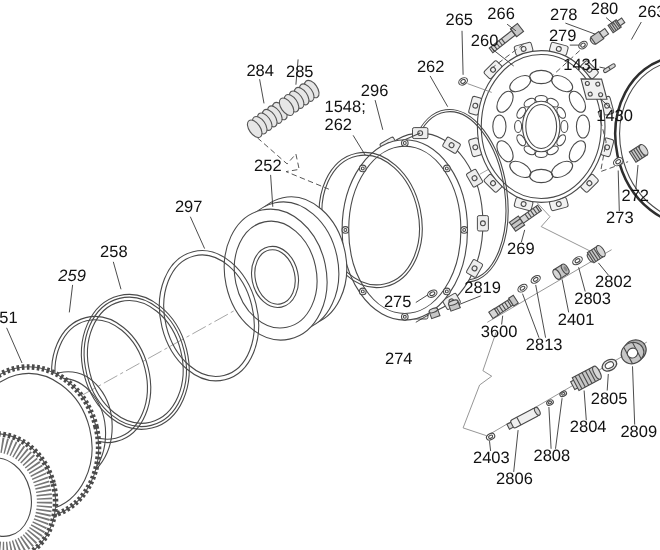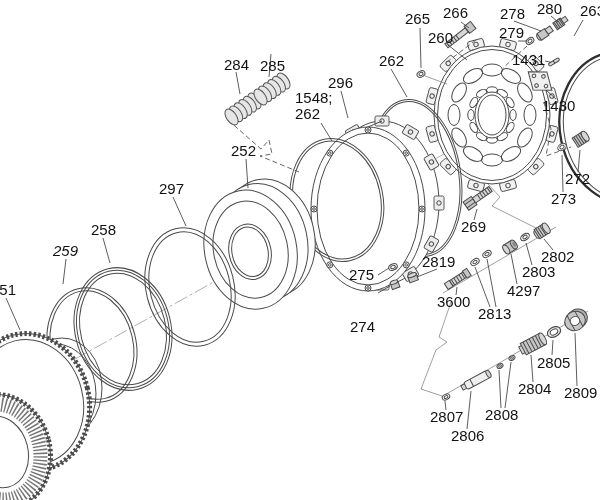--- a/index.html
+++ b/index.html
@@ -463,25 +463,25 @@
       <div class="plabel" style="left: 500px; top: 6px;">278</div>
       <div class="plabel" style="left: 499px; top: 25px;">279</div>
       <div class="plabel" style="left: 537px; top: 1px;">280</div>
       <div class="plabel" style="left: 224px; top: 57px;">284</div>
       <div class="plabel" style="left: 260px; top: 38px; margin-top: 20px;">285</div>
       <div class="plabel" style="left: 328px; top: 75px;">296</div>
       <div class="plabel" style="left: 159px; top: 181px;">297</div>
       <div class="plabel" style="left: 542px; top: 98px;">1430</div>
       <div class="plabel" style="left: 512px; top: 52px;">1431</div>
       <div class="plabel" style="left: 437px; top: 294px;">3600</div>
-      <div class="plabel" style="left: 507px; top: 283px;">4297</div>
+      <div class="plabel" style="left: 507px; top: 283px;">2401</div>
       <div class="plabel" style="left: 541px; top: 249px;">2802</div>
       <div class="plabel" style="left: 522px; top: 264px;">2803</div>
       <div class="plabel" style="left: 518px; top: 381px;">2804</div>
       <div class="plabel" style="left: 537px; top: 355px;">2805</div>
       <div class="plabel" style="left: 451px; top: 428px;">2806</div>
-      <div class="plabel" style="left: 430px; top: 409px;">2807</div>
+      <div class="plabel" style="left: 430px; top: 409px;">2403</div>
       <div class="plabel" style="left: 485px; top: 407px;">2808</div>
       <div class="plabel" style="left: 564px; top: 385px;">2809</div>
       <div class="plabel" style="left: 478px; top: 306px;">2813</div>
       <div class="plabel" style="left: 422px; top: 254px;">2819</div>
     </div>
 </div>
 
 </body></html>

